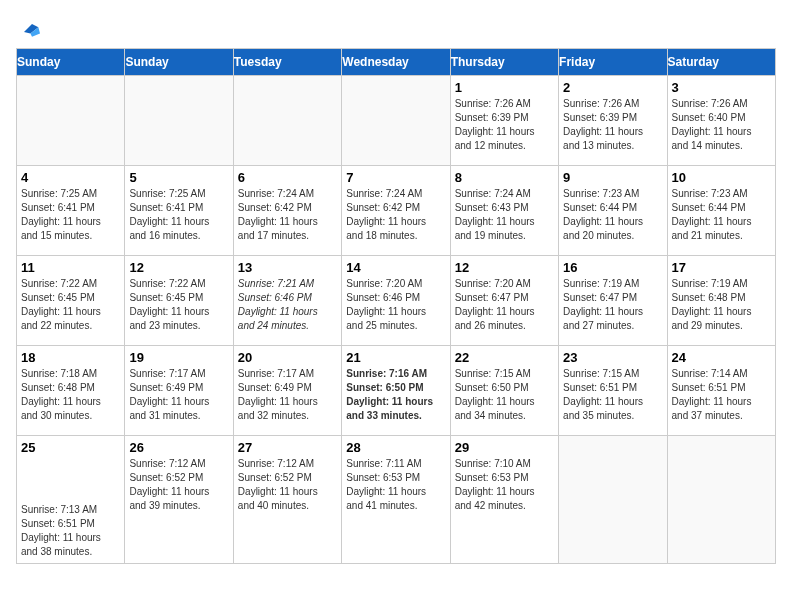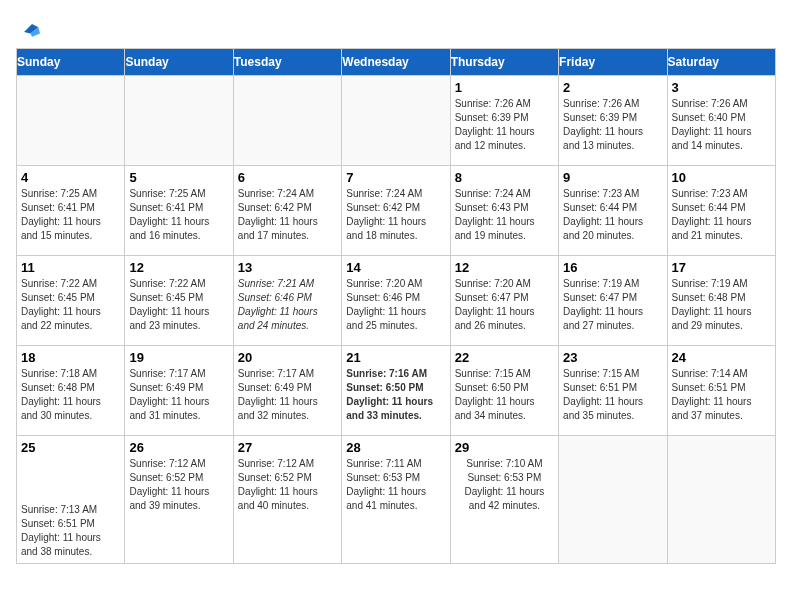--- a/index.html
+++ b/index.html
@@ -326,21 +326,21 @@
         </td>
         <td>
           <span class="day-num">28</span>
           <div class="day-info" style="white-space: pre-line;">Sunrise: 7:11 AM
 Sunset: 6:53 PM
 Daylight: 11 hours
 and 41 minutes.</div>
         </td>
         <td>
           <span class="day-num">29</span>
-          <div class="day-info" style="white-space: pre-line; text-align: center;">Sunrise: 7:10 AM
+          <div class="day-info" style="white-space: pre-line;">Sunrise: 7:10 AM
 Sunset: 6:53 PM
 Daylight: 11 hours
 and 42 minutes.</div>
         </td>
         <td class="empty-cell"></td>
         <td class="empty-cell"></td>
       </tr>
     </tbody>
 </table>
 

